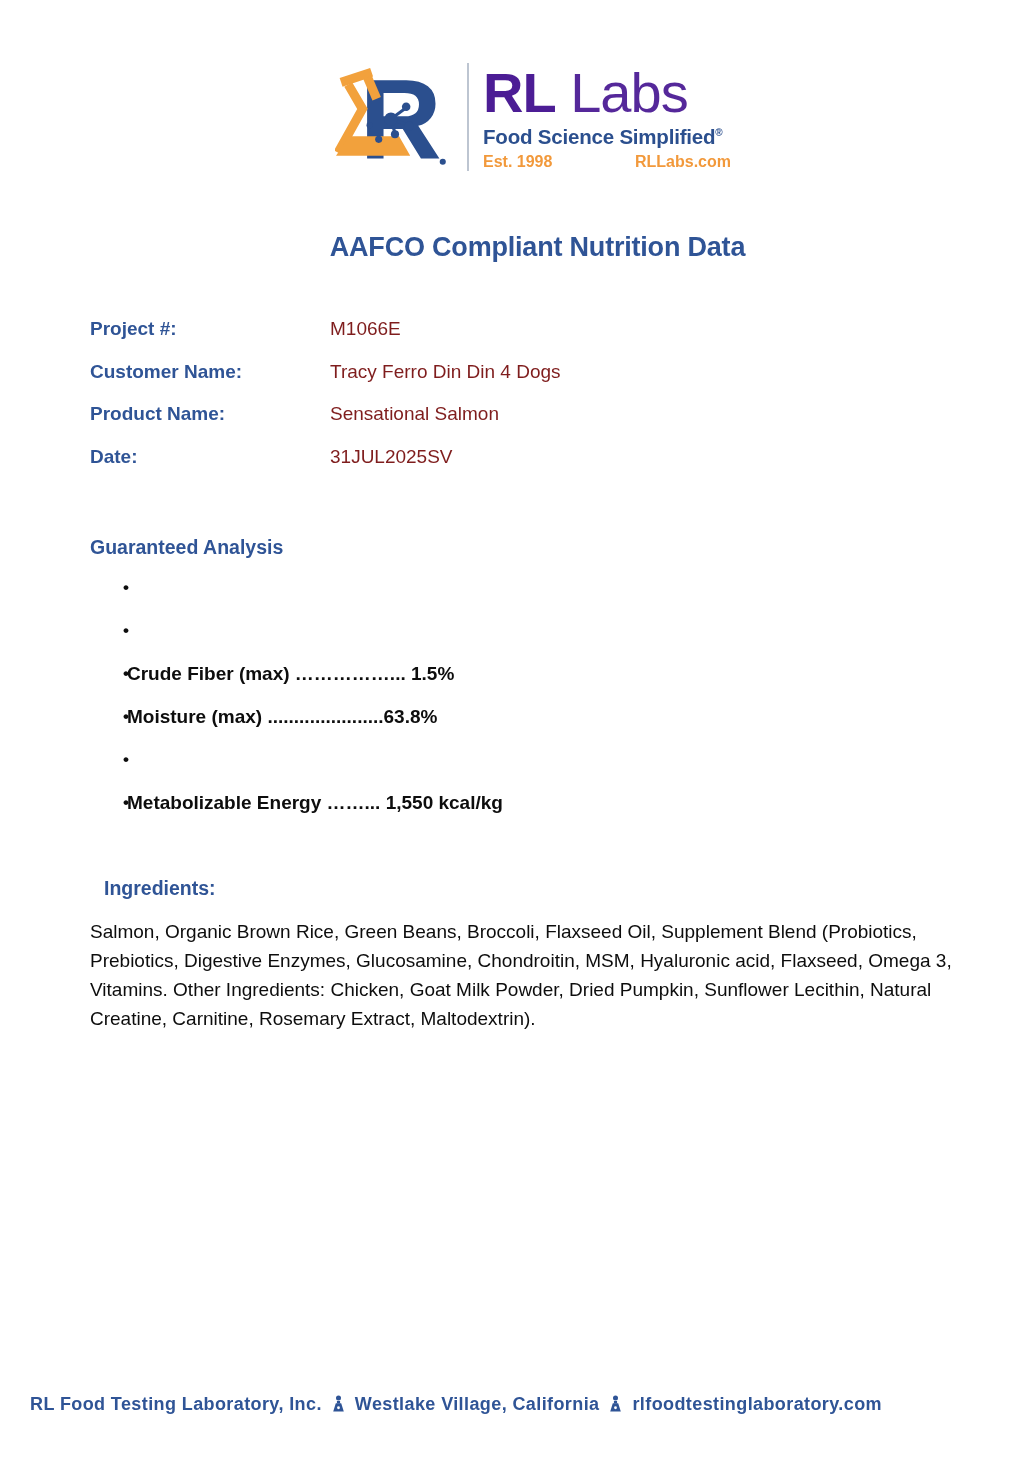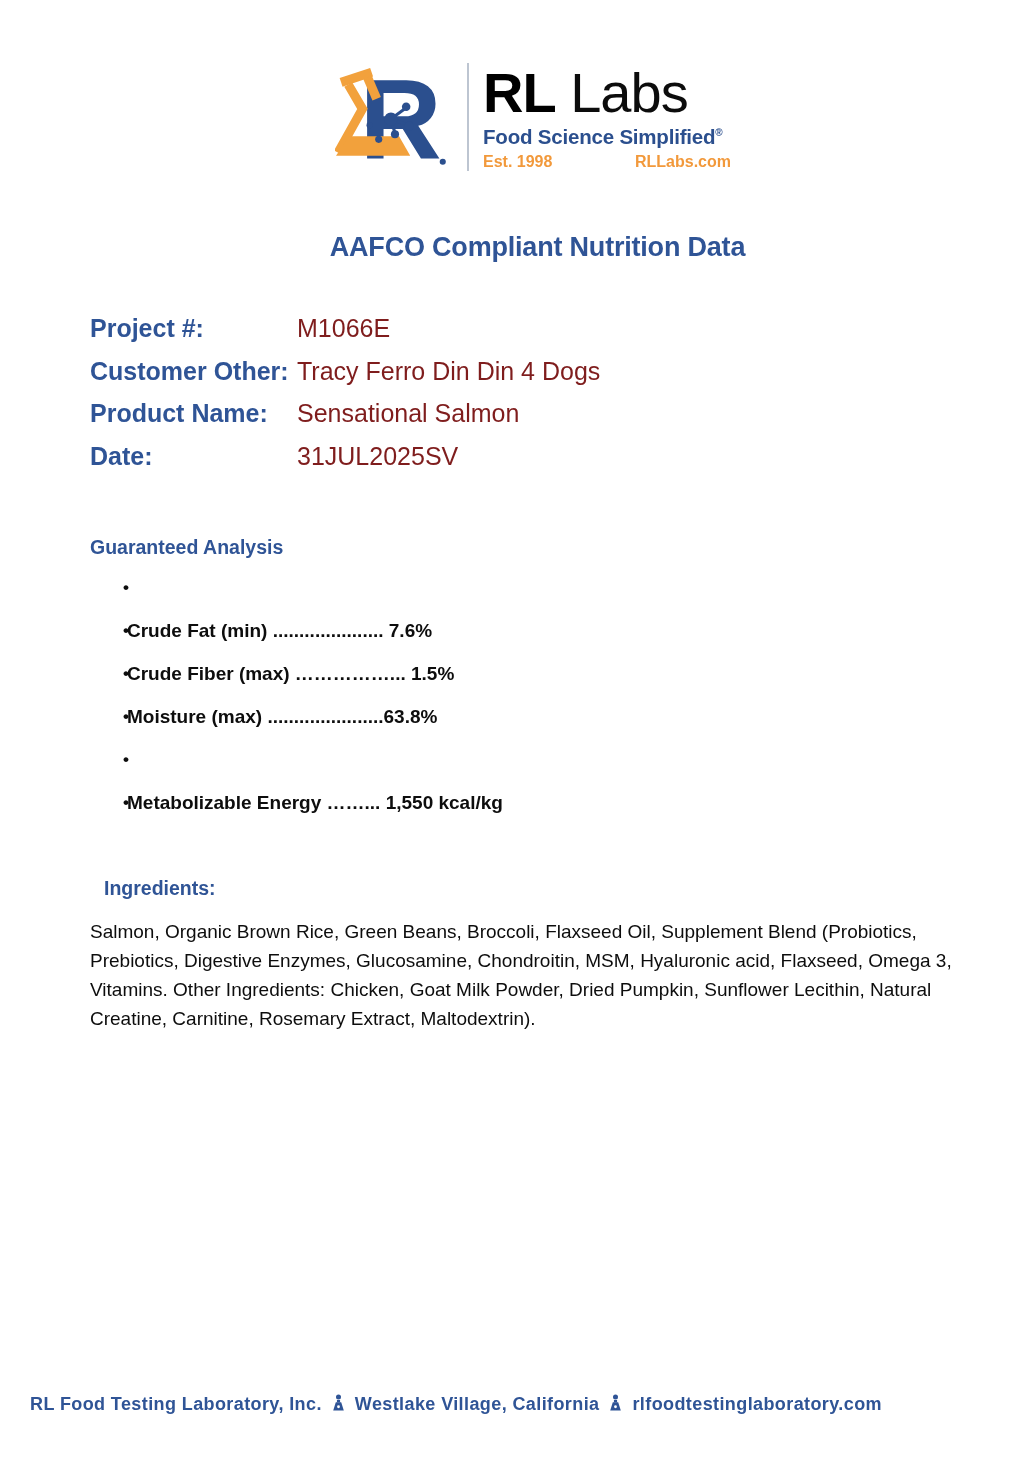--- a/index.html
+++ b/index.html
@@ -11,37 +11,37 @@
   }
 
   
   .logo-lockup {
     position:absolute; top:56px; left:533px; transform:translateX(-50%);
     display:flex; align-items:center;
   }
   .logo-icon-wrap { width:122px; height:122px; flex:0 0 auto; }
   .logo-sep { width:2px; height:108px; background:#bdc5d1; margin:0 14px 0 10px; }
   .logo-textblock { display:flex; flex-direction:column; width:248px; }
-  .brand-line { color:#000000; font-size:56px; line-height:58px; letter-spacing:-1px; white-space:nowrap; }
+  .brand-line { color:#4c1d95; font-size:56px; line-height:58px; letter-spacing:-1px; white-space:nowrap; }
   .brand-bold { font-weight:700; }
   .brand-light { font-weight:400; opacity:.95; }
   .tagline-line { color:#2b4f8e; font-weight:700; font-size:20.5px; margin-top:3px; white-space:nowrap; letter-spacing:-0.2px; }
   .tagline-line sup { font-size:10px; }
   .est-line { display:flex; justify-content:space-between; margin-top:4px; color:#f2993b; font-weight:700; font-size:16px; }
 
   
   .doc-title {
     position:absolute; top:232px; left:90px; width:895px;
     text-align:center; color:#2f5496; font-size:27px; font-weight:700;
     letter-spacing:-0.2px;
   }
 
   
   .info-section { position:absolute; top:316px; left:90px; width:700px; }
-  .info-row { display:flex; margin-bottom:17.5px; font-size:25px; line-height:25px; }
+  .info-row { display:flex; margin-bottom:17.5px; font-size:19px; line-height:25px;gap:33px; }
   .info-label { width:207px; flex:0 0 auto; color:#2f5496; font-weight:700; }
   .info-value { color:#7f1d1d; }
 
   
   .analysis-heading {
     position:absolute; top:536px; left:90px;
     color:#2f5496; font-size:19.5px; font-weight:700;text-align:right;
   }
   .analysis-list { position:absolute; top:566px; left:90px; list-style:none; }
   .analysis-item { height:43px; display:flex; align-items:center; font-size:19px; font-weight:700; color:#0d0d0d; }
@@ -53,21 +53,21 @@
     color:#2f5496; font-size:19.5px; font-weight:700;
   }
   .ingredients-text {
     position:absolute; top:917px; left:90px; width:882px;
     font-size:19px; line-height:29px; color:#0d0d0d;
   }
 
   
   .page-footer {
     position:absolute; top:1394px; left:0; width:912px;
-    display:flex; align-items:flex-start; justify-content:center; gap:10px;
+    display:flex; align-items:center; justify-content:center; gap:10px;
     color:#2f5496; font-weight:700; font-size:18px; letter-spacing:0.4px;
     white-space:nowrap;
   }
   .footer-flask { width:13px; height:19px; flex:0 0 auto; }
 </style>
 </head>
 <body>
 
 <div class="page">
 
@@ -112,41 +112,40 @@
   </header>
 
   <h1 class="doc-title">AAFCO Compliant Nutrition Data</h1>
 
   <section class="info-section">
     <div class="info-row">
       <span class="info-label">Project #:</span>
       <span class="info-value">M1066E</span>
     </div>
     <div class="info-row">
-      <span class="info-label">Customer Other:</span>
+      <span class="info-label">Customer Name:</span>
       <span class="info-value">Tracy Ferro Din Din 4 Dogs</span>
     </div>
     <div class="info-row">
       <span class="info-label">Product Name:</span>
       <span class="info-value">Sensational Salmon</span>
     </div>
     <div class="info-row">
       <span class="info-label">Date:</span>
       <span class="info-value">31JUL2025SV</span>
     </div>
   </section>
 
   <h2 class="analysis-heading">Guaranteed Analysis</h2>
   <ul class="analysis-list">
     <li class="analysis-item">
       <span class="bullet-glyph">•</span>
     </li>
     <li class="analysis-item">
       <span class="bullet-glyph">•</span>
-      <span>Crude Fat (min) ..................... 7.6%</span>
     </li>
     <li class="analysis-item">
       <span class="bullet-glyph">•</span>
       <span>Crude Fiber (max) ……………... 1.5%</span>
     </li>
     <li class="analysis-item">
       <span class="bullet-glyph">•</span>
       <span>Moisture (max) ......................63.8%</span>
     </li>
     <li class="analysis-item">

